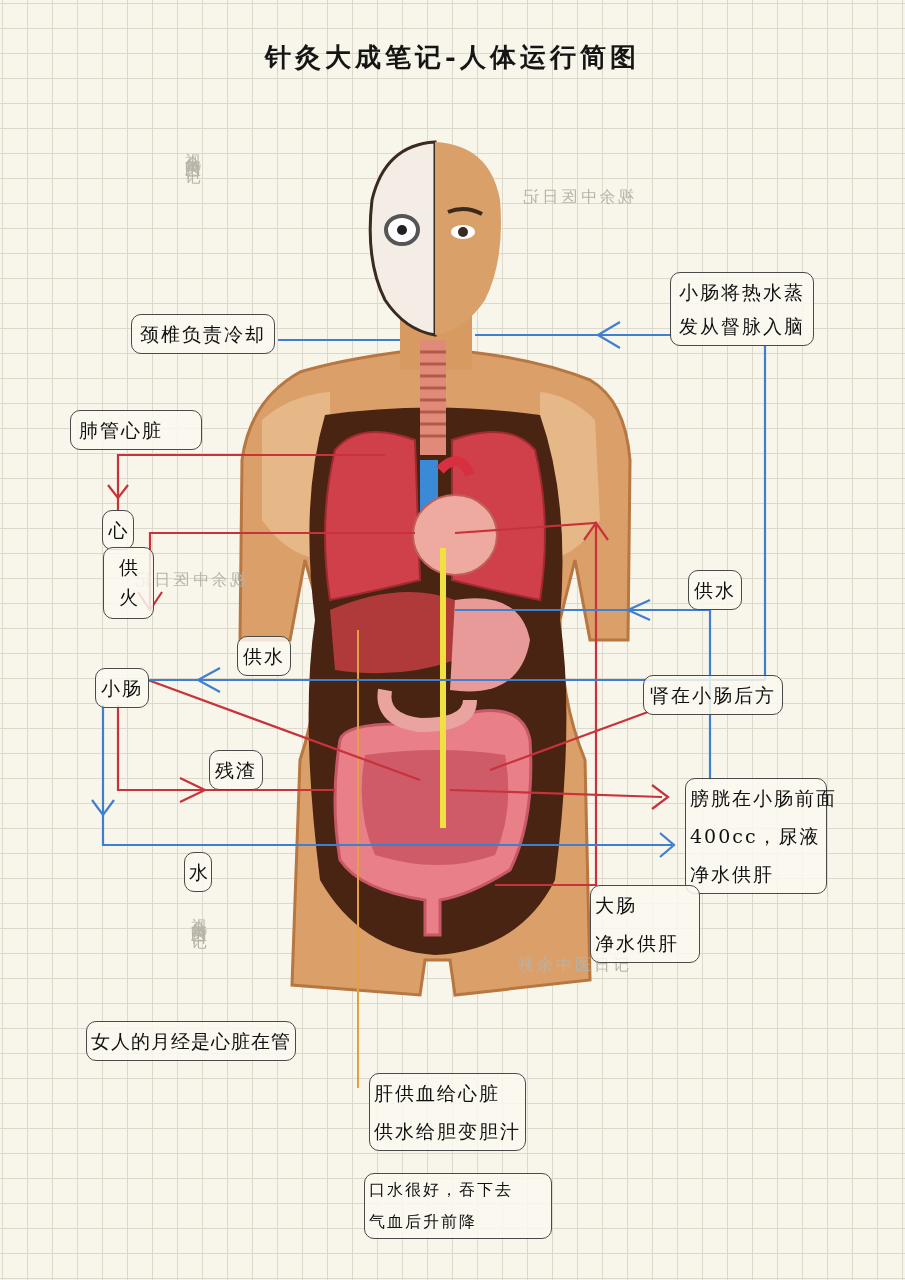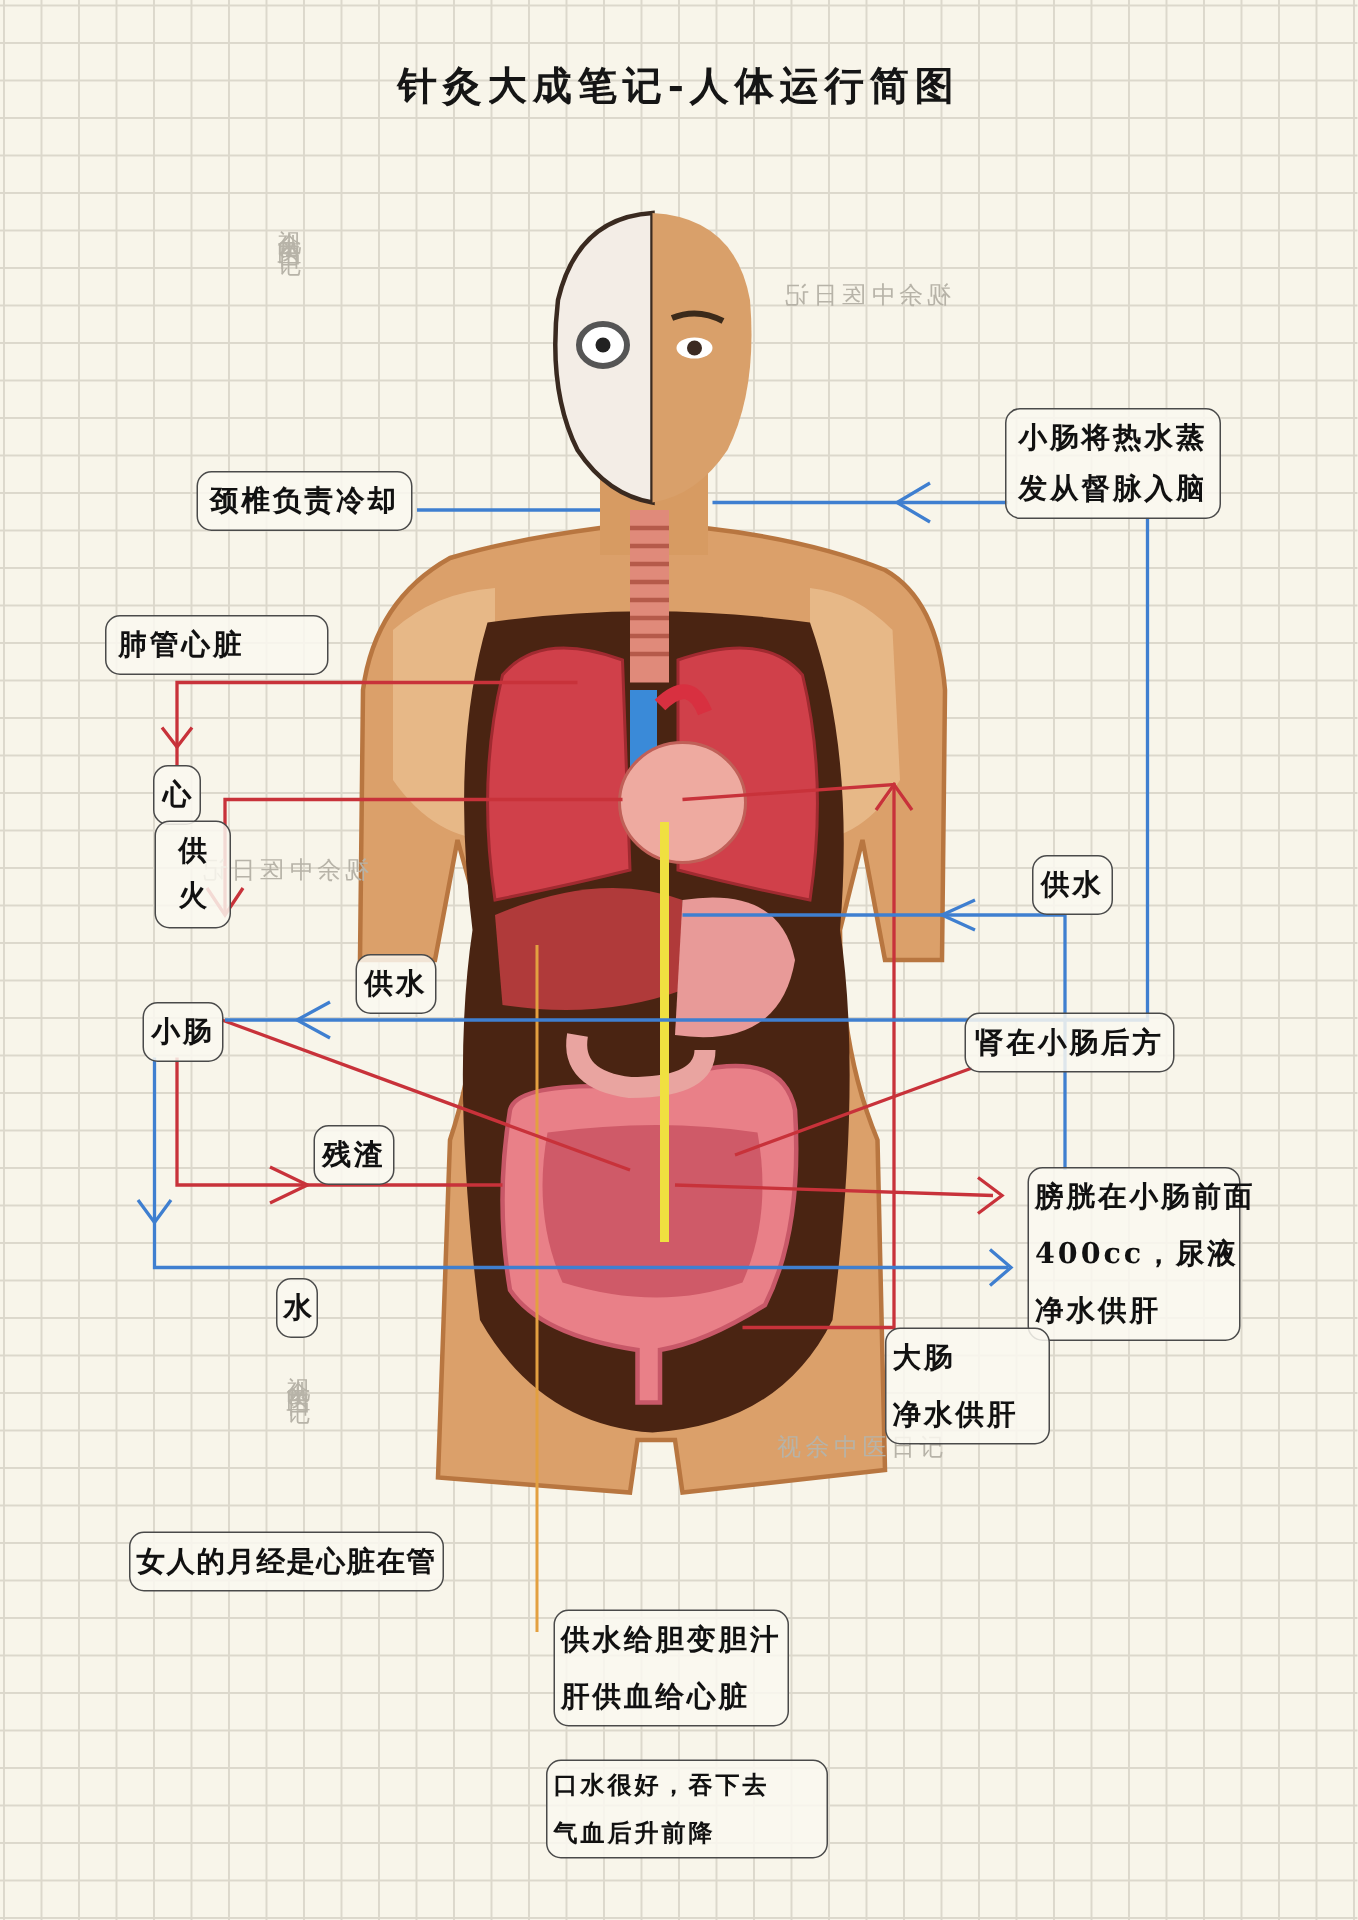--- a/index.html
+++ b/index.html
@@ -12,21 +12,21 @@
     background-size:25px 25px;
     background-position:2px 3px;
     font-family:"DejaVu Serif", serif;
   }
   .title {
     position:absolute; left:0; right:0; top:40px; text-align:center;
     font-size:26px; font-weight:bold; color:#151515; letter-spacing:4px;
   }
   .label {
     position:absolute; border:1.5px solid #4a4a4a; border-radius:10px;
-    background:rgba(250,248,240,0.85); color:#111; font-weight:bold;
+    background:rgba(250,248,240,0.85); color:#111; font-weight:normal;
     font-size:19px; line-height:34px; padding:2px 8px; white-space:nowrap;
     box-sizing:border-box; letter-spacing:2px;
   }
   .label.multi { line-height:38px; }
   .label.vert { text-align:center; padding:4px 4px; line-height:30px; letter-spacing:0; }
   .watermark {
     position:absolute; color:#b7b3a8; font-size:16px; letter-spacing:3px;
     font-family:"DejaVu Sans", sans-serif;
   }
   .wm-v { writing-mode:vertical-rl; }
@@ -116,21 +116,21 @@
   </g>
 </svg>
 
 <div class="watermark wm-v" style="left:182px;top:140px;">视余中医日记</div>
 <div class="watermark wm-mirror" style="left:520px;top:187px;">视余中医日记</div>
 <div class="watermark wm-mirror" style="left:132px;top:570px;">视余中医日记</div>
 <div class="watermark wm-v" style="left:188px;top:905px;">视余中医日记</div>
 <div class="watermark" style="left:518px;top:955px;">视余中医日记</div>
 
 <div class="label" style="left:114px;top:314px;margin-left:17px;">颈椎负责冷却</div>
-<div class="label" style="left:70px;top:410px;width:149px;">肺管心脏</div>
+<div class="label" style="left:70px;top:410px;width:132px;">肺管心脏</div>
 <div class="label vert" style="left:102px;top:510px;width:32px;">心</div>
 <div class="label vert" style="left:103px;top:547px;width:51px;height:72px;">
     <span style="display:block;width:1em;margin:0 auto;word-wrap:break-word;white-space:normal;">供火</span>
   </div>
 <div class="label" style="left:95px;top:668px;padding:2px 5px;">小肠</div>
 <div class="label" style="left:237px;top:636px;padding:2px 5px;">供水</div>
 <div class="label" style="left:209px;top:750px;padding:2px 5px;">残渣</div>
 <div class="label vert" style="left:184px;top:852px;width:28px;">水</div>
 
 <div class="label multi" style="left:670px;top:272px;line-height:34px;">
@@ -145,19 +145,19 @@
   <div>400cc，尿液</div>
   <div>净水供肝</div>
 </div>
 <div class="label multi" style="left:590px;top:885px;width:110px;padding:0 4px;">
   <div>大肠</div>
   <div>净水供肝</div>
 </div>
 
 <div class="label" style="left:86px;top:1021px;padding:2px 4px;letter-spacing:1px;">女人的月经是心脏在管</div>
 <div class="label multi" style="left:369px;top:1073px;padding:0 4px;">
+  <div>肝供血给心脏</div>
   <div>供水给胆变胆汁</div>
-  <div>肝供血给心脏</div>
 </div>
 <div class="label multi" style="left:364px;top:1173px;width:188px;padding:0 4px;font-size:16px;line-height:32px;">
   <div>口水很好，吞下去</div>
   <div>气血后升前降</div>
 </div>
 
 </body></html>

